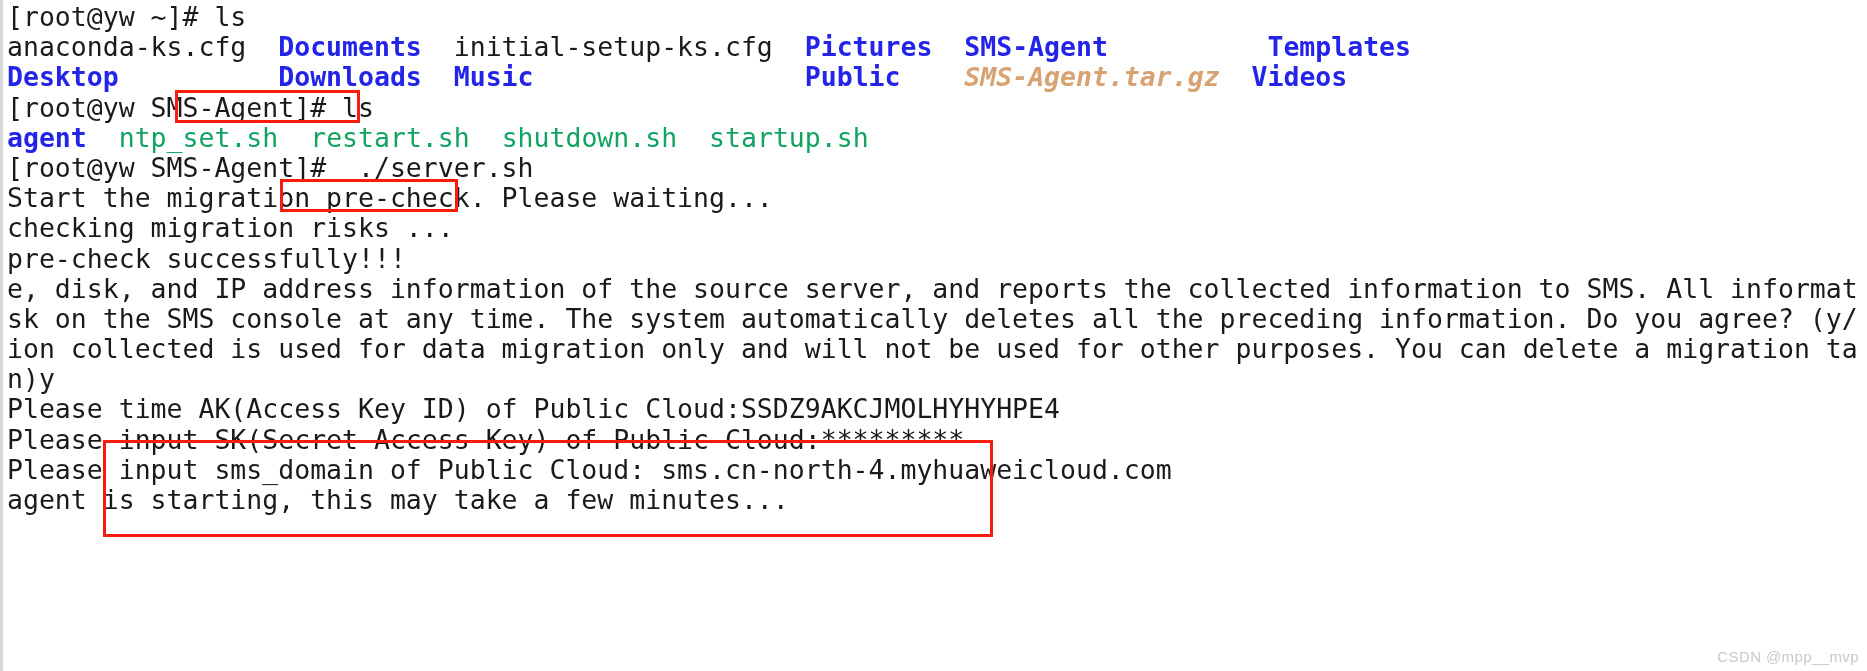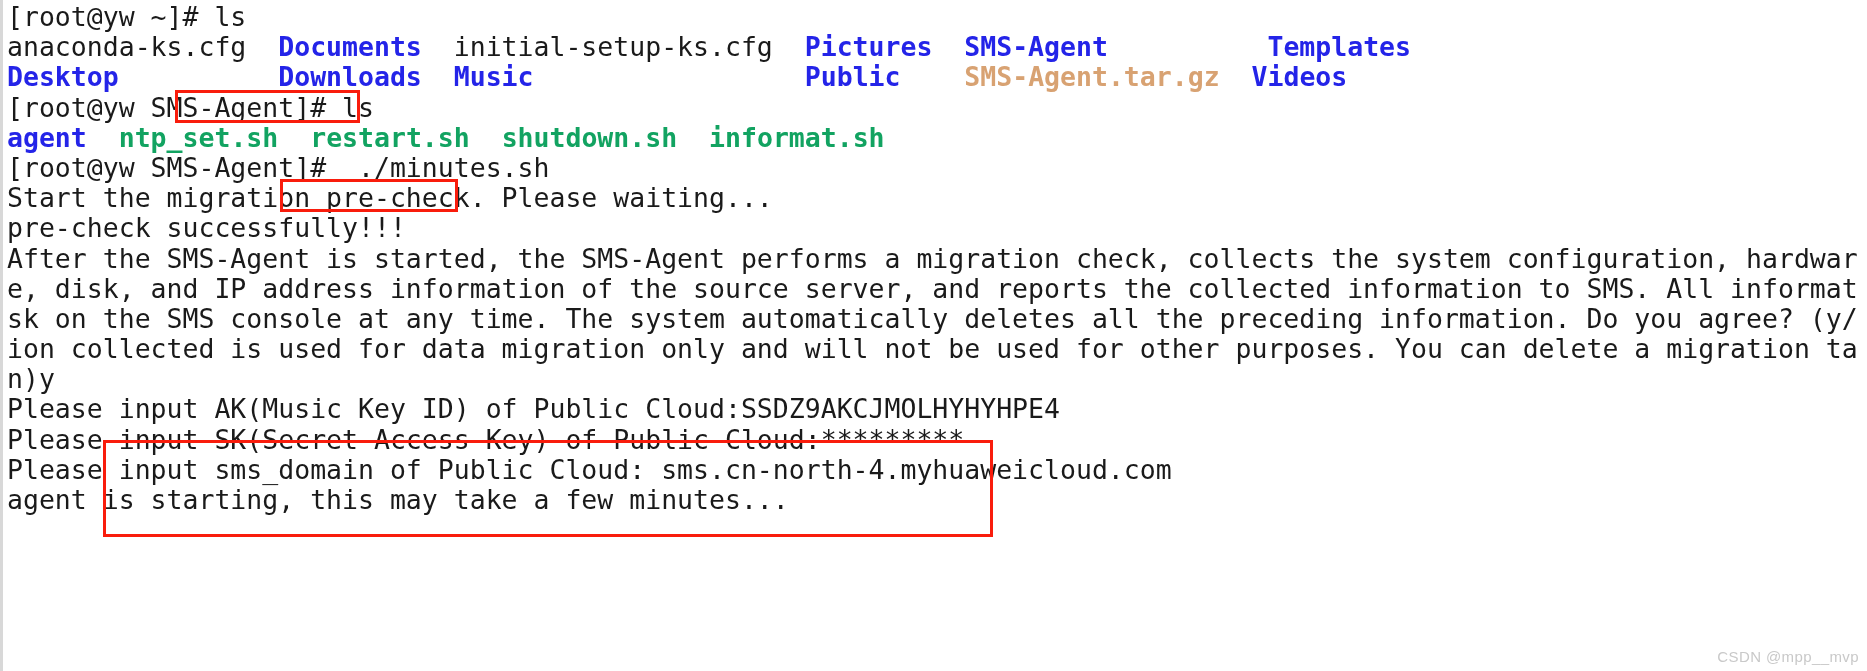--- a/index.html
+++ b/index.html
@@ -44,22 +44,22 @@
     font-size: 26.5px;
     line-height: 30.2px;
     letter-spacing: 0px;
     color: #1a1a1a;
     white-space: pre;
     height: 30.2px;
   }
 
   
   .dir      { color: #2424e8; font-weight: bold; }
-  .archive  { color: #d8a272; font-weight: bold; }
-  .exec     { color: #12a361; font-weight: bold; }
+  .archive  { color: #d8a272; font-weight: bold; font-style: italic; }
+  .exec     { color: #12a361; font-weight: normal; }
   .plain    { color: #1a1a1a; }
 
   
   .redbox {
     position: absolute;
     border: 3px solid #f91c0c;
     box-sizing: border-box;
     pointer-events: none;
     background: transparent;
   }
@@ -83,30 +83,30 @@
 
 <div id="terminal">
 
   <div class="gutter"></div>
 
   <div class="screen" id="screen">
       <div class="line" id="l1"><span class="plain">[root@yw ~]# ls</span></div>
       <div class="line" id="l2"><span class="plain">anaconda-ks.cfg  </span><span class="dir">Documents</span><span class="plain">  initial-setup-ks.cfg  </span><span class="dir">Pictures</span><span class="plain">  </span><span class="dir">SMS-Agent</span><span class="plain">          </span><span class="dir">Templates</span></div>
       <div class="line" id="l3"><span class="dir">Desktop</span><span class="plain">          </span><span class="dir">Downloads</span><span class="plain">  </span><span class="dir">Music</span><span class="plain">                 </span><span class="dir">Public</span><span class="plain">    </span><span class="archive">SMS-Agent.tar.gz</span><span class="plain">  </span><span class="dir">Videos</span></div>
       <div class="line" id="l5"><span class="plain">[root@yw SMS-Agent]# ls</span></div>
-      <div class="line" id="l6"><span class="dir">agent</span><span class="plain">  </span><span class="exec">ntp_set.sh</span><span class="plain">  </span><span class="exec">restart.sh</span><span class="plain">  </span><span class="exec">shutdown.sh</span><span class="plain">  </span><span class="exec">informat.sh</span></div>
-      <div class="line" id="l7"><span class="plain">[root@yw SMS-Agent]#  ./minutes.sh</span></div>
+      <div class="line" id="l6"><span class="dir">agent</span><span class="plain">  </span><span class="exec">ntp_set.sh</span><span class="plain">  </span><span class="exec">restart.sh</span><span class="plain">  </span><span class="exec">shutdown.sh</span><span class="plain">  </span><span class="exec">startup.sh</span></div>
+      <div class="line" id="l7"><span class="plain">[root@yw SMS-Agent]#  ./server.sh</span></div>
       <div class="line" id="l8"><span class="plain">Start the migration pre-check. Please waiting...</span></div>
+      <div class="line" id="l9"><span class="plain">checking migration risks ...</span></div>
       <div class="line" id="l10"><span class="plain">pre-check successfully!!!</span></div>
-      <div class="line" id="l11"><span class="plain">After the SMS-Agent is started, the SMS-Agent performs a migration check, collects the system configuration, hardwar</span></div>
       <div class="line" id="l12"><span class="plain">e, disk, and IP address information of the source server, and reports the collected information to SMS. All informat</span></div>
       <div class="line" id="l14"><span class="plain">sk on the SMS console at any time. The system automatically deletes all the preceding information. Do you agree? (y/</span></div>
       <div class="line" id="l13"><span class="plain">ion collected is used for data migration only and will not be used for other purposes. You can delete a migration ta</span></div>
       <div class="line" id="l15"><span class="plain">n)y</span></div>
-      <div class="line" id="l16"><span class="plain">Please input AK(Music Key ID) of Public Cloud:SSDZ9AKCJMOLHYHYHPE4</span></div>
+      <div class="line" id="l16"><span class="plain">Please time AK(Access Key ID) of Public Cloud:SSDZ9AKCJMOLHYHYHPE4</span></div>
       <div class="line" id="l17"><span class="plain">Please input SK(Secret Access Key) of Public Cloud:*********</span></div>
       <div class="line" id="l18"><span class="plain">Please input sms_domain of Public Cloud: sms.cn-north-4.myhuaweicloud.com</span></div>
       <div class="line" id="l19"><span class="plain">agent is starting, this may take a few minutes...</span></div>
     </div>
 
   <div class="redbox" id="box-cd"></div>
   <div class="redbox" id="box-startup"></div>
   <div class="redbox" id="box-inputs"></div>
 
   <div class="watermark">CSDN @mpp__mvp</div>

